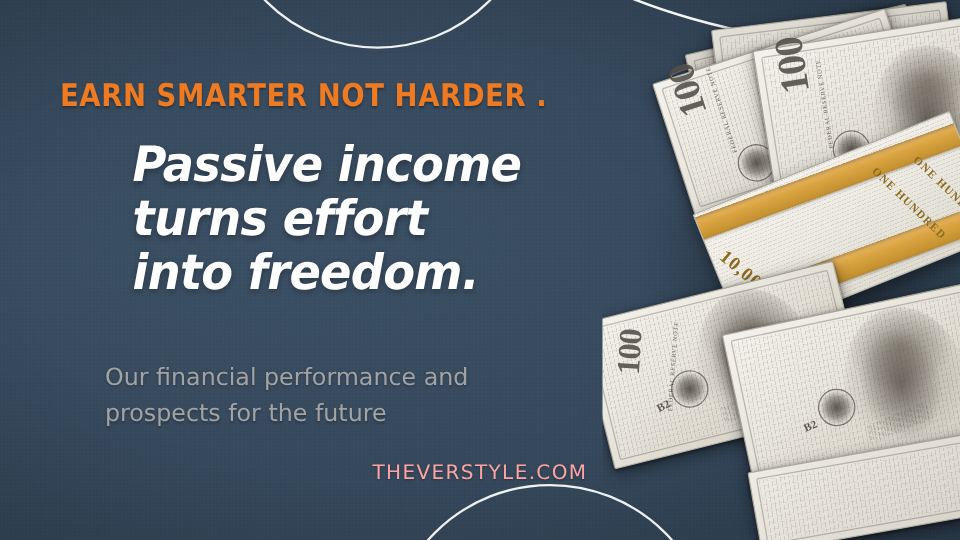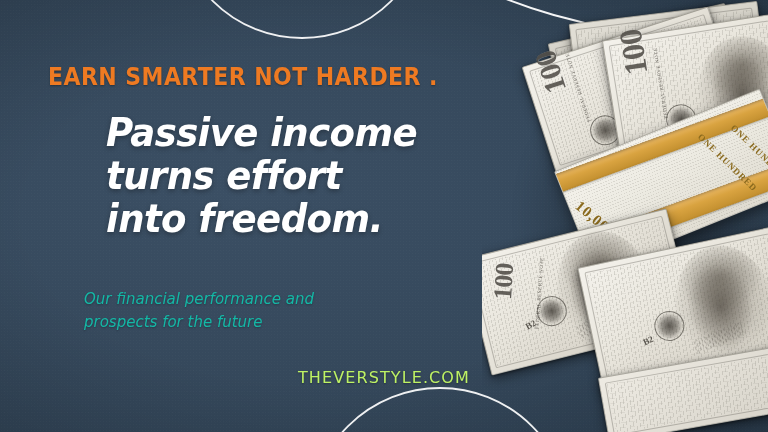--- a/index.html
+++ b/index.html
@@ -182,34 +182,33 @@
     font-family:"DejaVu Sans", sans-serif;
     text-shadow:0 2px 5px rgba(0,0,0,.30);
     transform:scaleX(.95);
     transform-origin:left top;
   }
 
   .subhead{
     position:absolute;
     left:84px; top:288px;
     width:300px;
-    font-size:15px;
+    font-size:19px;
     line-height:1.52;
-    color:#14b8a6;
+    color:#a3a3a3;
     font-family:"DejaVu Sans", sans-serif;
     text-shadow:0 1px 2px rgba(0,0,0,.28);
-    font-style:italic;
   }
 
   .website{
     position:absolute;
     left:298px; top:368px;
     font-size:16px;
     letter-spacing:1.1px;
-    color:#bef264;
+    color:#fca5a5;
     font-family:"DejaVu Sans", sans-serif;
     text-shadow:0 1px 2px rgba(0,0,0,.3);
     white-space:nowrap;
   }
 </style>
 </head>
 <body>
 
 <div class="canvas">
 

